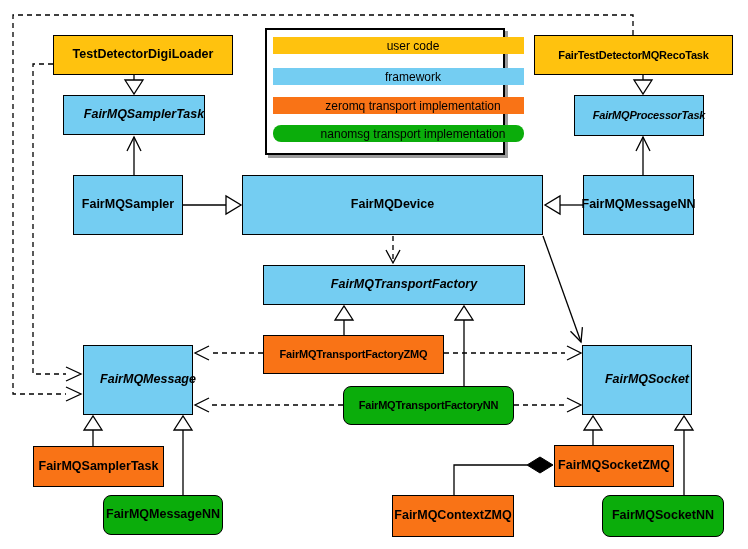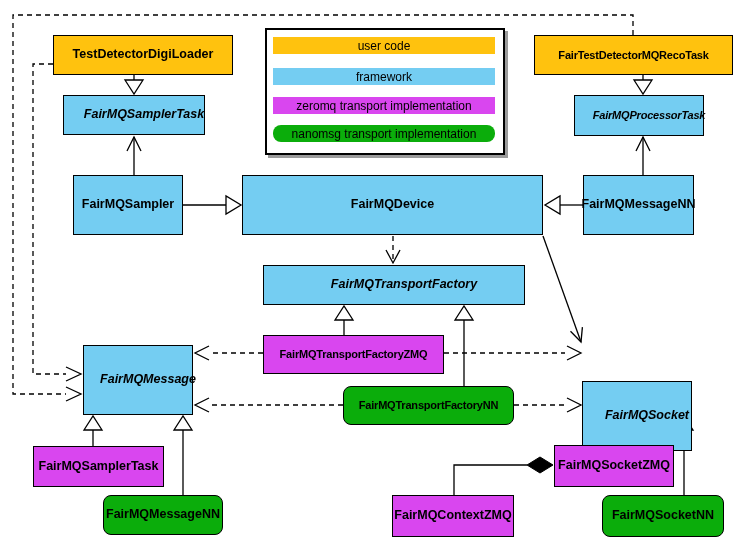--- a/index.html
+++ b/index.html
@@ -10,51 +10,51 @@
   #edges{position:absolute;left:0;top:0;width:748px;height:549px;pointer-events:none;}
   .node{
     position:absolute;display:flex;align-items:center;justify-content:center;
     border:1.4px solid #000;box-sizing:border-box;text-align:center;
     font-weight:700;font-size:12.5px;color:#000;line-height:1.1;white-space:nowrap;
   }
   .it{font-style:italic;padding-left:20px;}
   .xs{font-size:11px;letter-spacing:-0.2px;}
   .t-user{background:#FFC20E;}
   .t-fw{background:#74CDF2;}
-  .t-zmq{background:#d946ef;}
+  .t-zmq{background:#f97316;}
   .t-nn{background:#0BAD0B;border-radius:8px;}
 
   
   #n-tddl{left:53px;top:35px;width:180px;height:40px;}
   #n-recoTask{left:534px;top:35px;width:199px;height:40px;}
   #n-samplerTask{left:63px;top:95px;width:142px;height:40px;}
   #n-processorTask{left:574px;top:95px;width:130px;height:41px;}
   #n-sampler{left:73px;top:175px;width:110px;height:60px;}
   #n-device{left:242px;top:175px;width:301px;height:60px;}
   #n-processor{left:583px;top:175px;width:111px;height:60px;}
   #n-factory{left:263px;top:265px;width:262px;height:40px;}
   #n-factoryZMQ{left:263px;top:335px;width:181px;height:39px;}
   #n-factoryNN{left:343px;top:386px;width:171px;height:39px;}
   #n-message{left:83px;top:345px;width:110px;height:70px;}
-  #n-socket{left:582px;top:345px;width:110px;height:70px;margin-top:36px;}
+  #n-socket{left:582px;top:345px;width:110px;height:70px;}
   #n-messageZMQ{left:33px;top:446px;width:131px;height:41px;}
   #n-messageNN{left:103px;top:495px;width:120px;height:40px;}
   #n-socketZMQ{left:554px;top:445px;width:120px;height:42px;}
   #n-socketNN{left:602px;top:495px;width:122px;height:42px;}
   #n-contextZMQ{left:392px;top:495px;width:122px;height:42px;}
 
   #legend{
     position:absolute;left:265px;top:28px;width:240px;height:127px;
     background:#fff;border:2px solid #000;box-sizing:border-box;
     box-shadow:3px 3px 0 #9b9b9b;
   }
   .lrow{
     position:absolute;left:6px;width:222px;height:17px;
     display:flex;align-items:center;justify-content:center;
-    font-size:12px;font-weight:400;color:#000;
+    font-size:12px;font-weight:400;color:#000;padding-left:29px;
   }
   #lrow-0{top:7px;}  #lrow-1{top:38px;}  #lrow-2{top:67px;}  #lrow-3{top:95px;}
 
   
   .ln,.chev{stroke:#000;stroke-width:1.3;fill:none;}
   .dash{stroke-dasharray:5 4;}
   .tri{fill:#fff;stroke:#000;stroke-width:1.3;}
   .dia{fill:#000;stroke:#000;stroke-width:1;}
 </style>
 </head>

